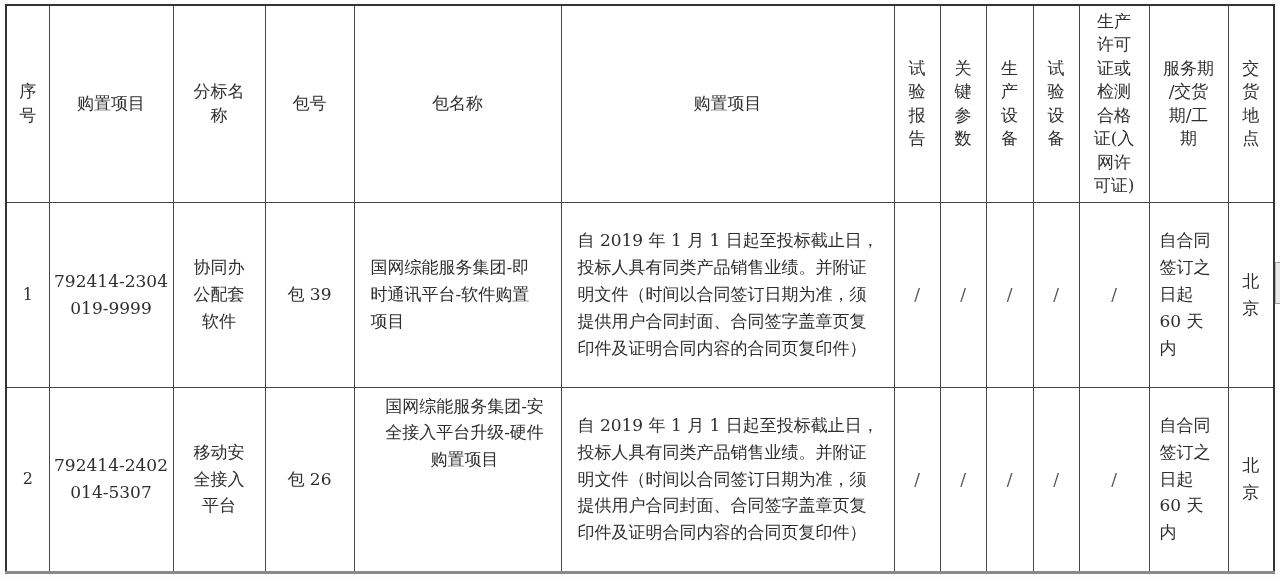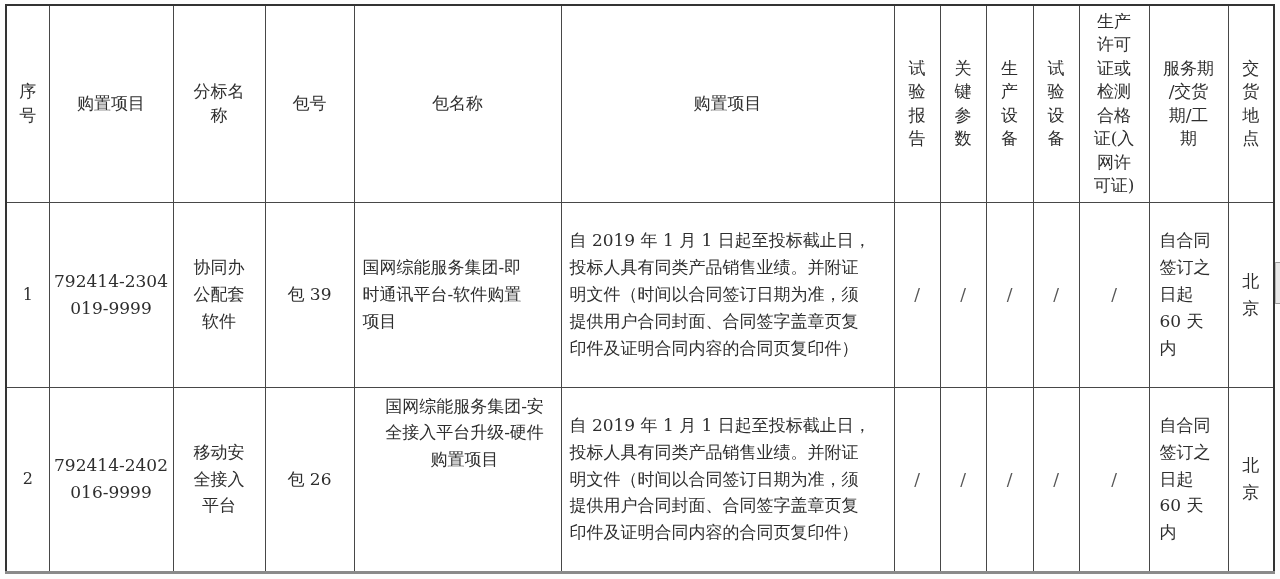--- a/index.html
+++ b/index.html
@@ -22,21 +22,21 @@
     vertical-align:middle;
     white-space:pre-line;
     padding:2px;
     overflow:hidden;
   }
   th{line-height:1.38;}
   td{line-height:1.58;}
   tr.header-row{height:197px;}
   tr.data-row-1{height:185px;}
   tr.data-row-2{height:185px;}
-  .align-left{text-align:left;padding-left:8px;padding-right:5px;}
+  .align-left{text-align:left;padding-left:16px;padding-right:5px;}
   .align-top{vertical-align:top;padding-top:5px;padding-left:16px;}
   .seq-cell{font-size:16px;}
   .slash-cell{color:#555;}
   .clipped-fragment{
     position:absolute;left:1275px;top:262px;width:5px;height:40px;
     background:#e9e9e9;border-top:1px solid #9a9a9a;border-bottom:1px solid #9a9a9a;border-left:1px solid #b5b5b5;
   }
 </style>
 </head>
 <body>
@@ -127,21 +127,21 @@
 签订之
 日起
 60 天
 内</td>
       <td>北
 京</td>
     </tr>
     <tr class="data-row-2">
       <td class="seq-cell">2</td>
       <td>792414-2402
-016-9999</td>
+014-5307</td>
       <td>移动安
 全接入
 平台</td>
       <td>包 26</td>
       <td class="align-top">国网综能服务集团-安
 全接入平台升级-硬件
 购置项目</td>
       <td class="align-left">自 2019 年 1 月 1 日起至投标截止日，
 投标人具有同类产品销售业绩。并附证
 明文件（时间以合同签订日期为准，须

